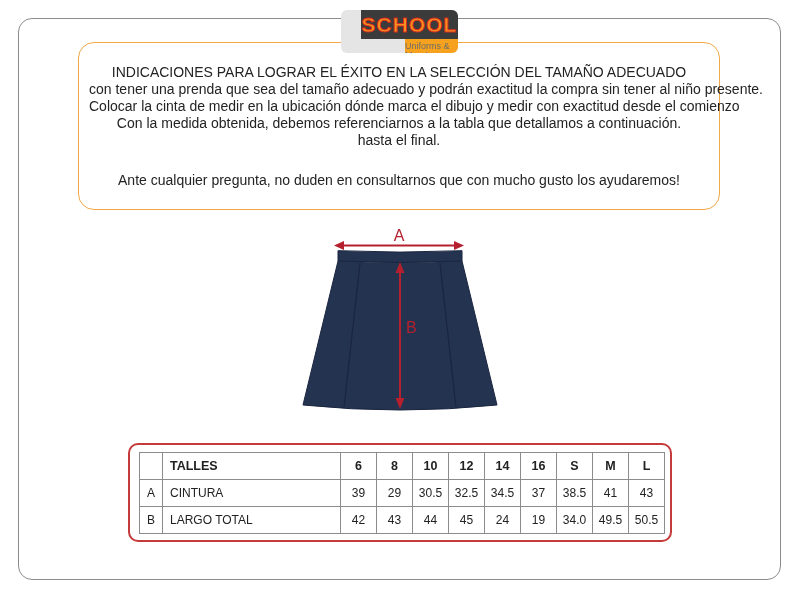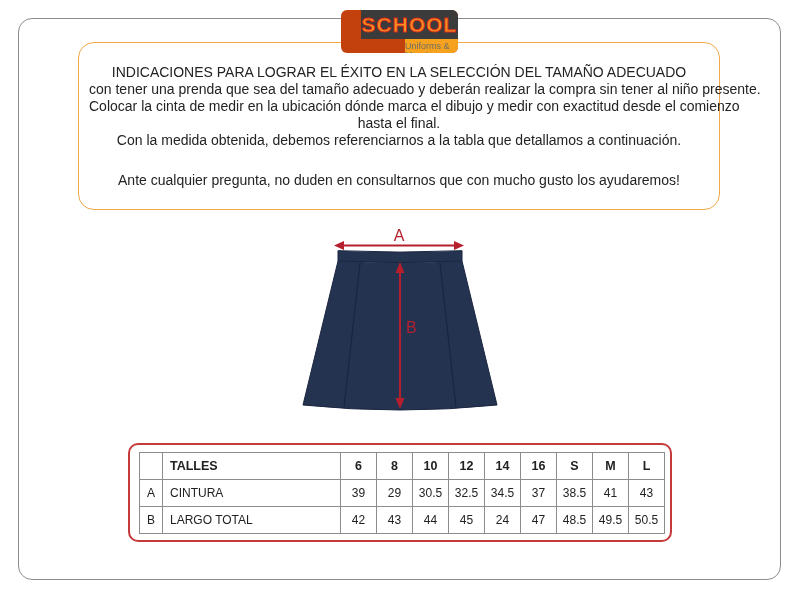--- a/index.html
+++ b/index.html
@@ -6,21 +6,21 @@
   html,body { width:800px; height:600px; background:#ffffff; overflow:hidden;
               font-family:"Liberation Sans", sans-serif; }
   .stage { position:relative; width:800px; height:600px; background:#fff; }
 
   
   .page-border { position:absolute; left:18px; top:18px; width:763px; height:562px;
                  border:1px solid #8c8c8c; border-radius:14px; }
 
   
   .logo { position:absolute; left:341px; top:10px; width:117px; height:43px;
-          border-radius:6px; overflow:hidden; background:#c2410c; z-index:5;padding-left:20px; }
+          border-radius:6px; overflow:hidden; background:#e5e5e5; z-index:5;padding-left:20px; }
   .logo-top { height:29px; background:#3b3b3b; display:flex; align-items:center; justify-content:center; }
   .logo-name { font-size:21px; font-weight:bold; letter-spacing:1px; color:#f7921e;
                -webkit-text-stroke:1px #d92c1e; line-height:1; }
   .logo-bar { height:24px; background:#f6a21e; display:flex; align-items:center; justify-content:center;margin-left:44px; }
   .logo-tagline { font-size:9px; color:#6e6e66; line-height:1; }
 
   
   .info-box { position:absolute; left:78px; top:42px; width:642px; height:168px;
               border:1px solid #f0a848; border-radius:16px; padding:21px 10px 0 10px;
               text-align:center; color:#232323; }
@@ -55,24 +55,24 @@
     <div class="logo-top">
       <span class="logo-name">SCHOOL</span>
     </div>
     <div class="logo-bar">
       <span class="logo-tagline">Uniforms &amp; More!</span>
     </div>
   </div>
 
   <div class="info-box">
     <div class="info-line">INDICACIONES PARA LOGRAR EL ÉXITO EN LA SELECCIÓN DEL TAMAÑO ADECUADO</div>
-    <div class="info-line">con tener una prenda que sea del tamaño adecuado y deberán realizar la compra sin tener al niño presente.</div>
+    <div class="info-line">con tener una prenda que sea del tamaño adecuado y podrán exactitud la compra sin tener al niño presente.</div>
     <div class="info-line">Colocar la cinta de medir en la ubicación dónde marca el dibujo y medir con exactitud desde el comienzo</div>
+    <div class="info-line">Con la medida obtenida, debemos referenciarnos a la tabla que detallamos a continuación.</div>
     <div class="info-line">hasta el final.</div>
-    <div class="info-line">Con la medida obtenida, debemos referenciarnos a la tabla que detallamos a continuación.</div>
     <div class="info-line gap">Ante cualquier pregunta, no duden en consultarnos que con mucho gusto los ayudaremos!</div>
   </div>
 
   <svg class="skirt-svg" viewBox="0 0 220 192" xmlns="http://www.w3.org/2000/svg">
 
     <path d="M48,33 Q110,36 172,33 L207,177 Q110,187 13,177 Z" fill="#243350" stroke="#1a2540" stroke-width="1"></path>
 
     <path d="M48,22.7 Q110,25.5 172,22.7 L172,33 Q110,36 48,33 Z" fill="#243350" stroke="#1a2540" stroke-width="1"></path>
 
     <path d="M70,35 L54,179" fill="none" stroke="#1a2540" stroke-width="1.2"></path>
@@ -119,22 +119,22 @@
         <td class="c-size">43</td>
       </tr>
       <tr>
         <td class="c-key key-red">B</td>
         <td class="c-label">LARGO TOTAL</td>
         <td class="c-size">42</td>
         <td class="c-size">43</td>
         <td class="c-size">44</td>
         <td class="c-size">45</td>
         <td class="c-size">24</td>
-        <td class="c-size">47</td>
-        <td class="c-size">48.5</td>
+        <td class="c-size">19</td>
+        <td class="c-size">34.0</td>
         <td class="c-size">49.5</td>
         <td class="c-size">50.5</td>
       </tr>
     </tbody>
       </table>
   </div>
 
 </div>
 
 </body></html>

